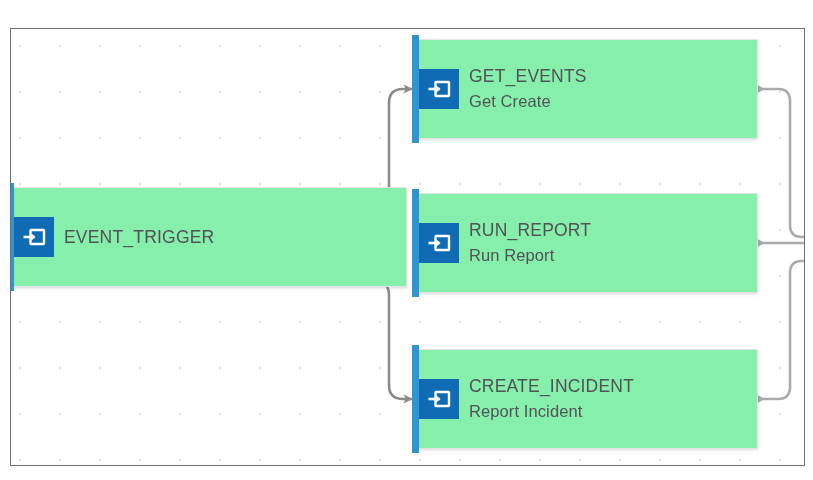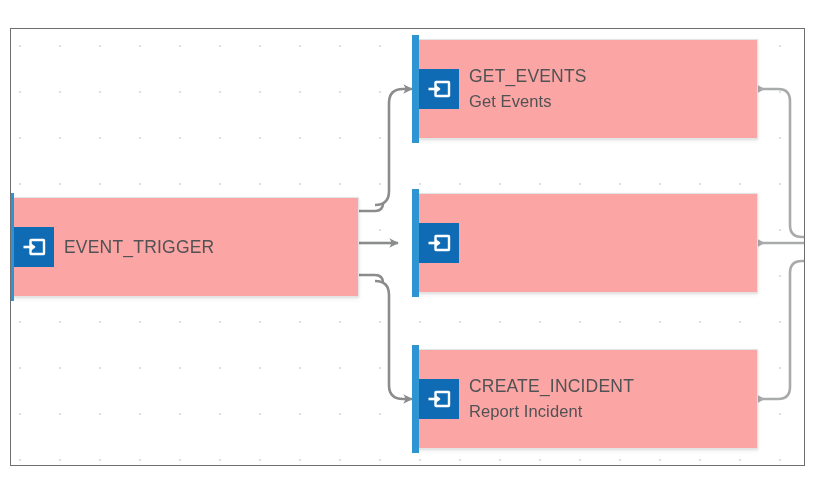--- a/index.html
+++ b/index.html
@@ -55,21 +55,21 @@
     width: 795px;
     height: 438px;
     overflow: visible;
     pointer-events: none;
   }
 
   
   .node {
     position: absolute;
     box-sizing: border-box;
-    background: #fca5a5;
+    background: #86efac;
     border: 1px solid #e3e4e6;
     border-left: none;
     box-shadow: 0 1px 2px rgba(0,0,0,.10), 0 2px 6px rgba(0,0,0,.05);
   }
   .node-bar {
     position: absolute;
     left: -4px;
     top: -5px;
     bottom: -5px;
     width: 7px;
@@ -105,21 +105,21 @@
   }
   .node-sub {
     font-size: 16.5px;
     line-height: 25px;
     color: #515254;
     letter-spacing: .1px;
     white-space: nowrap;
   }
 
   
-  #node-starter        { left: 0px;   top: 168px; width: 348px; height: 100px; }
+  #node-starter        { left: 0px;   top: 158px; width: 396px; height: 100px; }
   #node-get-events     { left: 405px; top: 10px;  width: 342px; height: 100px; }
   #node-run-report     { left: 405px; top: 164px; width: 342px; height: 100px; }
   #node-create-incident{ left: 405px; top: 320px; width: 342px; height: 100px; }
 </style>
 </head>
 <body>
 
 <div id="stage">
 
   <div class="canvas">
@@ -180,32 +180,36 @@
       <div class="node-bar"></div>
       <div class="node-icon">
         <svg width="26" height="26" viewBox="0 0 26 26" aria-hidden="true">
           <rect x="9.5" y="6" width="13.5" height="14" rx="0.5" fill="none" stroke="#ffffff" stroke-width="2.4"></rect>
           <path d="M2.5,13 H13.5" stroke="#ffffff" stroke-width="2.6" stroke-linecap="butt"></path>
           <path d="M9.2,8.6 L14.6,13 L9.2,17.4 Z" fill="#ffffff"></path>
         </svg>
       </div>
       <div class="node-text">
         <div class="node-title">GET_EVENTS</div>
-        <div class="node-sub">Get Events</div>
+        <div class="node-sub">Get Create</div>
       </div>
     </div>
 
     <div class="node" id="node-run-report">
       <div class="node-bar"></div>
       <div class="node-icon">
         <svg width="26" height="26" viewBox="0 0 26 26" aria-hidden="true">
           <rect x="9.5" y="6" width="13.5" height="14" rx="0.5" fill="none" stroke="#ffffff" stroke-width="2.4"></rect>
           <path d="M2.5,13 H13.5" stroke="#ffffff" stroke-width="2.6" stroke-linecap="butt"></path>
           <path d="M9.2,8.6 L14.6,13 L9.2,17.4 Z" fill="#ffffff"></path>
         </svg>
+      </div>
+      <div class="node-text">
+        <div class="node-title">RUN_REPORT</div>
+        <div class="node-sub">Run Report</div>
       </div>
     </div>
 
     <div class="node" id="node-create-incident">
       <div class="node-bar"></div>
       <div class="node-icon">
         <svg width="26" height="26" viewBox="0 0 26 26" aria-hidden="true">
           <rect x="9.5" y="6" width="13.5" height="14" rx="0.5" fill="none" stroke="#ffffff" stroke-width="2.4"></rect>
           <path d="M2.5,13 H13.5" stroke="#ffffff" stroke-width="2.6" stroke-linecap="butt"></path>
           <path d="M9.2,8.6 L14.6,13 L9.2,17.4 Z" fill="#ffffff"></path>

